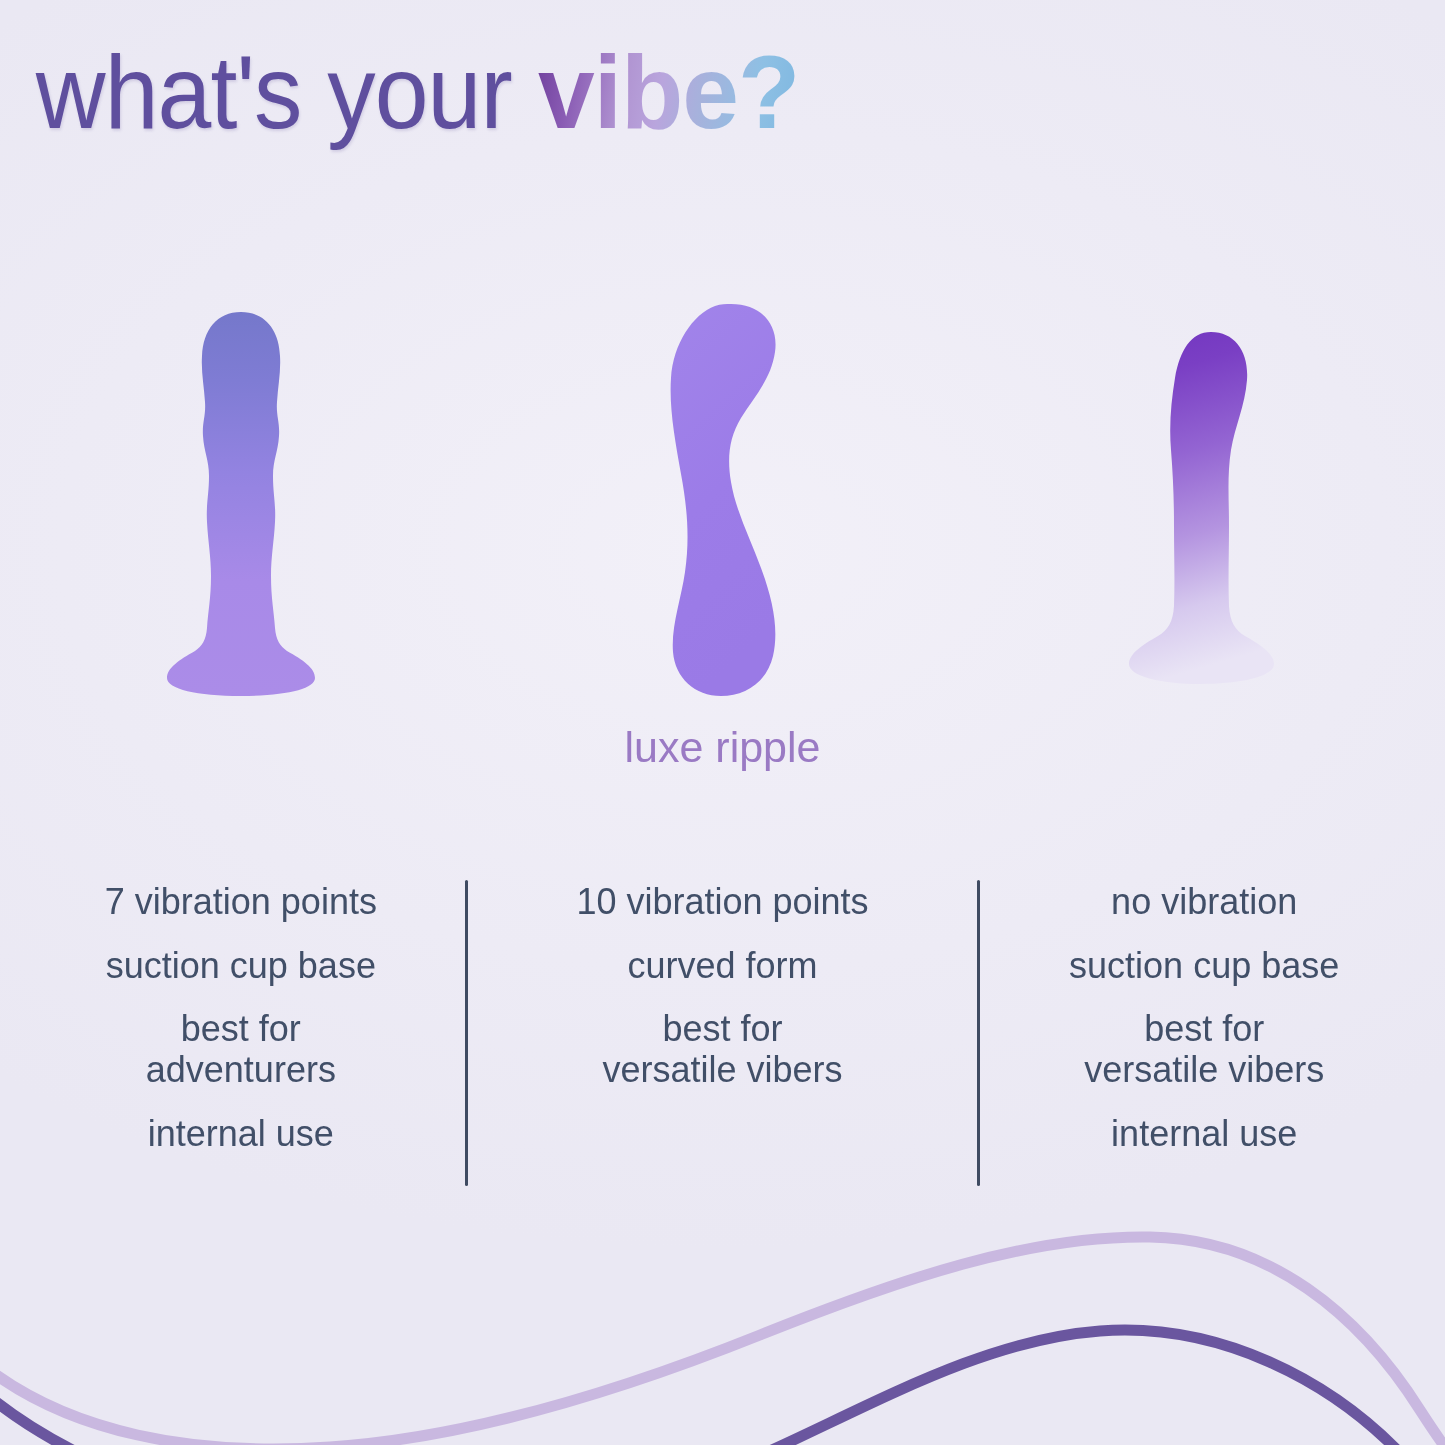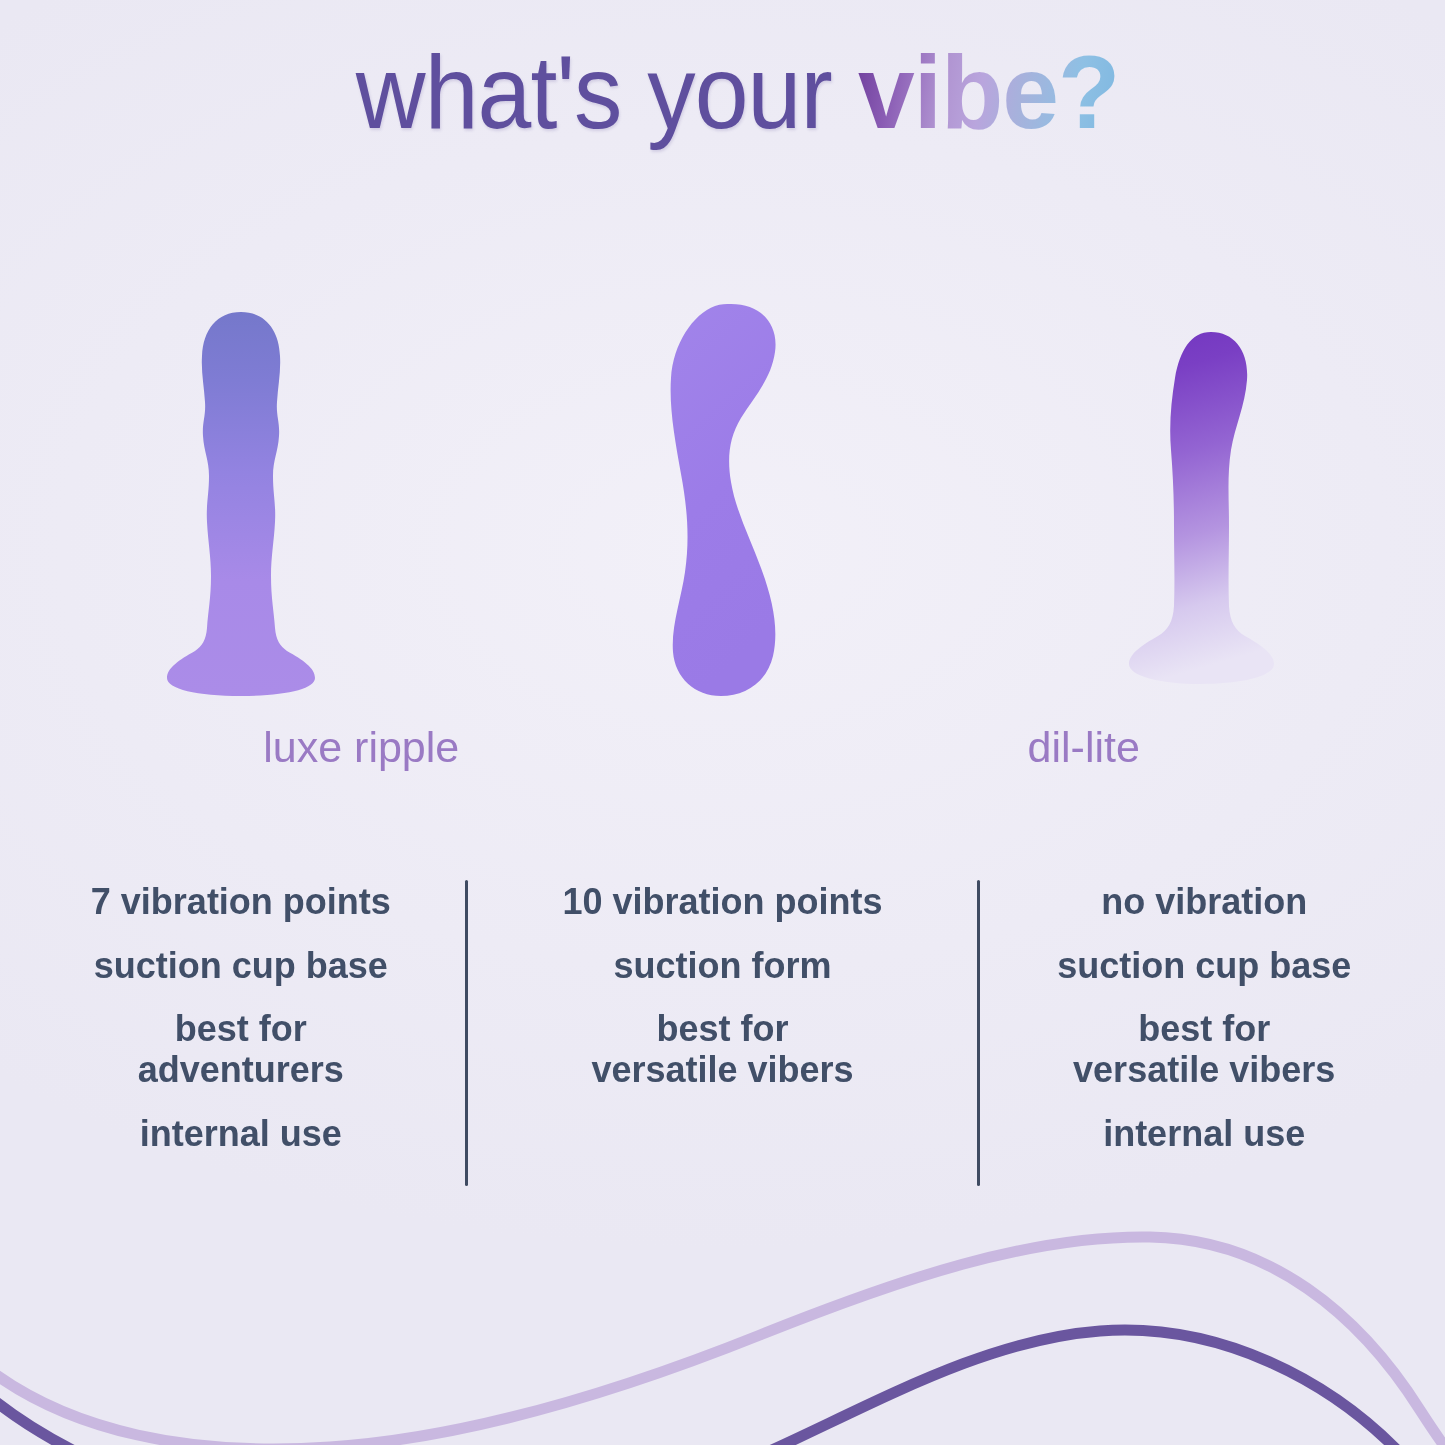--- a/index.html
+++ b/index.html
@@ -15,21 +15,20 @@
     position:relative;
     width:1445px; height:1445px;
     background:
       radial-gradient(ellipse 1100px 700px at 50% 38%, #f2f0f8 0%, #edebf5 60%, #eae8f3 100%);
     overflow:hidden;
   }
 
   
   .title-wrap{
     position:absolute; top:40px; left:0; right:0;
-    text-align:center;
     height:130px;
     line-height:130px;
     white-space:nowrap;
   }
   .title-light,
   .title-bold{
     display:inline-block;
     vertical-align:baseline;
     font-size:104px;
     letter-spacing:-1px;
@@ -121,21 +120,21 @@
     color:#414f68;
     font-size:36px;
     line-height:1.13;
     padding-top:10px;
   }
   .feat-row{
     display:block;
     margin-bottom:23px;
     white-space:nowrap;
   }
-  .feat-row .ln{ display:block;font-weight:bold; }
+  .feat-row .ln{ display:block; }
   .feat-row:last-child{ margin-bottom:17px; }
 
   .divider{
     position:absolute;
     top:8px;
     width:3px;
     height:306px;
     background:#3f4b62;
     border-radius:2px;
   }
@@ -262,23 +261,20 @@
     </div>
   </div>
 
   <div class="names">
 
     <div class="name-cell">
       <span class="ln">luxe ripple</span>
     </div>
 
 
-    <div class="name-cell">
-      <span class="ln">dil-lite</span>
-    </div>
   </div>
 
   <div class="features">
 
     <div class="feat-cell">
       <span class="feat-row">
         <span class="ln">7 vibration points</span>
       </span>
       <span class="feat-row">
         <span class="ln">suction cup base</span>
@@ -292,21 +288,21 @@
       </span>
     </div>
 
     <div class="feat-cell">
       <span class="divider left"></span>
       <span class="divider right"></span>
       <span class="feat-row">
         <span class="ln">10 vibration points</span>
       </span>
       <span class="feat-row">
-        <span class="ln">suction form</span>
+        <span class="ln">curved form</span>
       </span>
       <span class="feat-row">
         <span class="ln">best for</span>
         <span class="ln">versatile vibers</span>
       </span>
     </div>
 
     <div class="feat-cell">
       <span class="feat-row">
         <span class="ln">no vibration</span>

